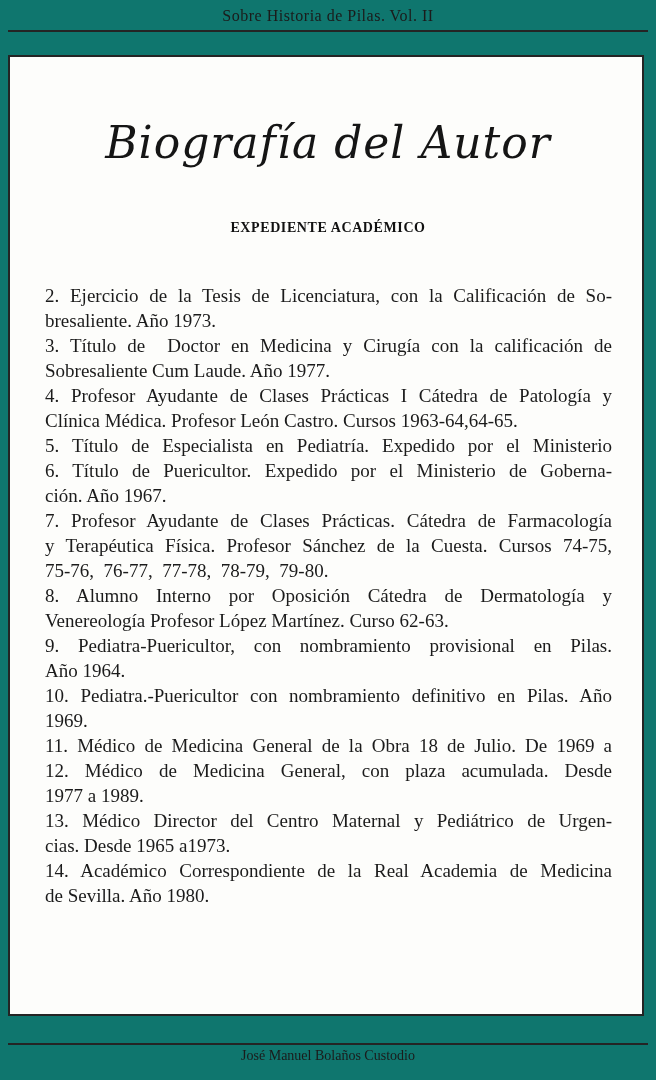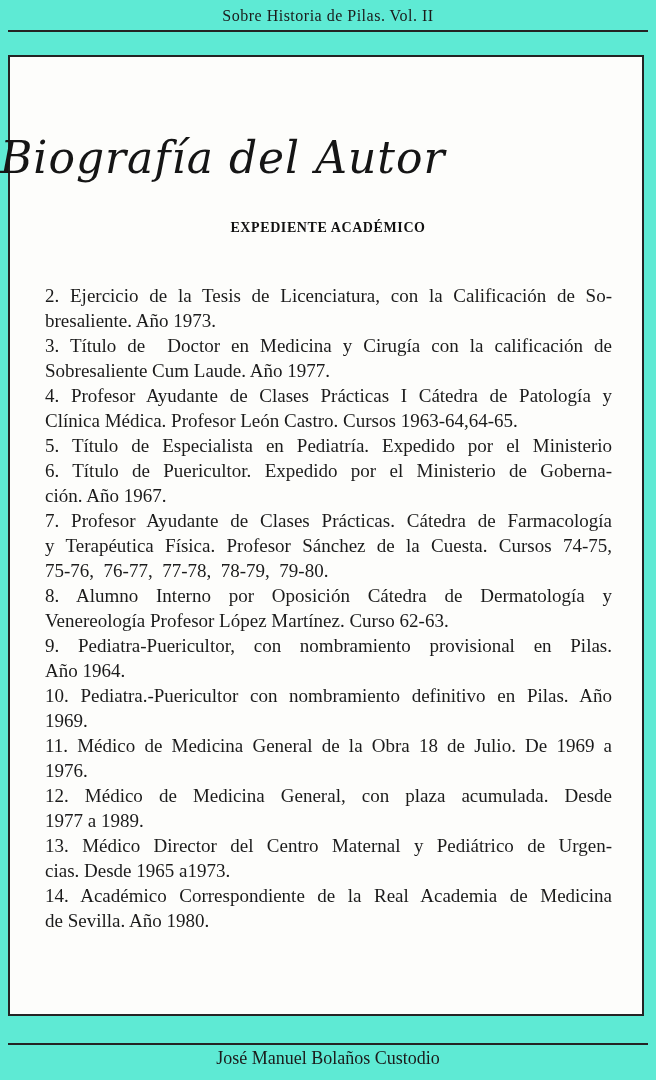--- a/index.html
+++ b/index.html
@@ -4,21 +4,21 @@
 <style>
   html, body {
     margin: 0;
     padding: 0;
     background: #e8e8e6;
   }
   .page {
     position: relative;
     width: 656px;
     height: 1080px;
-    background: #5eead4;
+    background: #0f766e;
     color: #1b1b1b;
     font-family: "Liberation Serif", serif;
     overflow: hidden;
   }
   .running-head {
     position: absolute;
     top: 7px;
     left: 0;
     width: 100%;
     text-align: center;
@@ -39,25 +39,26 @@
     top: 55px;
     left: 8px;
     width: 636px;
     height: 961px;
     border: 2px solid #242424;
     box-sizing: border-box;
     background: #fdfdfb;
   }
   .doc-title {
     position: absolute;
-    top: 122px;
+    top: 107px;
     left: 0;
     width: 100%;
     height: 72px;
     line-height: 72px;
+    text-align: center;
     font-family: "DejaVu Serif", serif;
     font-style: italic;
     font-weight: 500;
     font-size: 44px;
     letter-spacing: 1px;
     color: #151515;
   }
   .section-heading {
     position: absolute;
     top: 220px;
@@ -93,21 +94,21 @@
     right: 8px;
     height: 0;
     border-top: 2px solid #242424;
   }
   .footer-author {
     position: absolute;
     top: 1048px;
     left: 0;
     width: 100%;
     text-align: center;
-    font-size: 18px;
+    font-size: 14px;
     color: #1b1b1b;
   }
 </style>
 </head>
 <body>
 
 <div class="page">
 
   <div class="running-head">Sobre Historia de Pilas. Vol. II</div>
 
@@ -151,21 +152,20 @@
       <div class="item">
         <div class="line">9. Pediatra-Puericultor, con nombramiento provisional en Pilas.</div>
         <div class="line last">Año 1964.</div>
       </div>
       <div class="item">
         <div class="line">10. Pediatra.-Puericultor con nombramiento definitivo en Pilas. Año</div>
         <div class="line last">1969.</div>
       </div>
       <div class="item">
         <div class="line">11. Médico de Medicina General de la Obra 18 de Julio. De 1969 a</div>
-        <div class="line last">1976.</div>
       </div>
       <div class="item">
         <div class="line">12. Médico de Medicina General, con plaza acumulada. Desde</div>
         <div class="line last">1977 a 1989.</div>
       </div>
       <div class="item">
         <div class="line">13. Médico Director del Centro Maternal y Pediátrico de Urgen-</div>
         <div class="line last">cias. Desde 1965 a1973.</div>
       </div>
       <div class="item">

